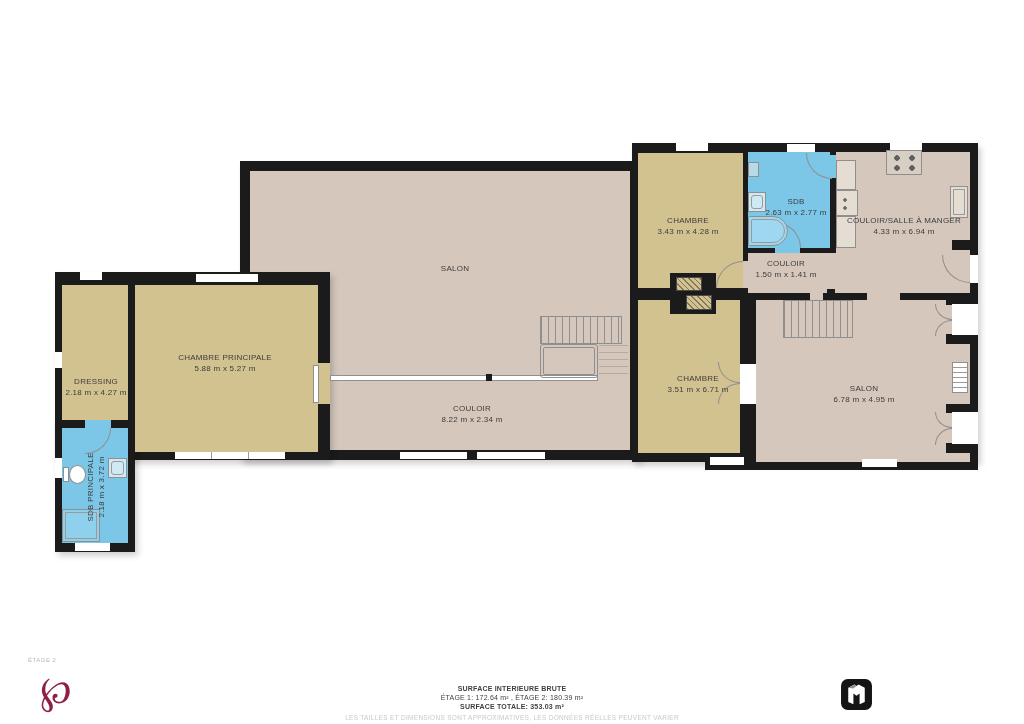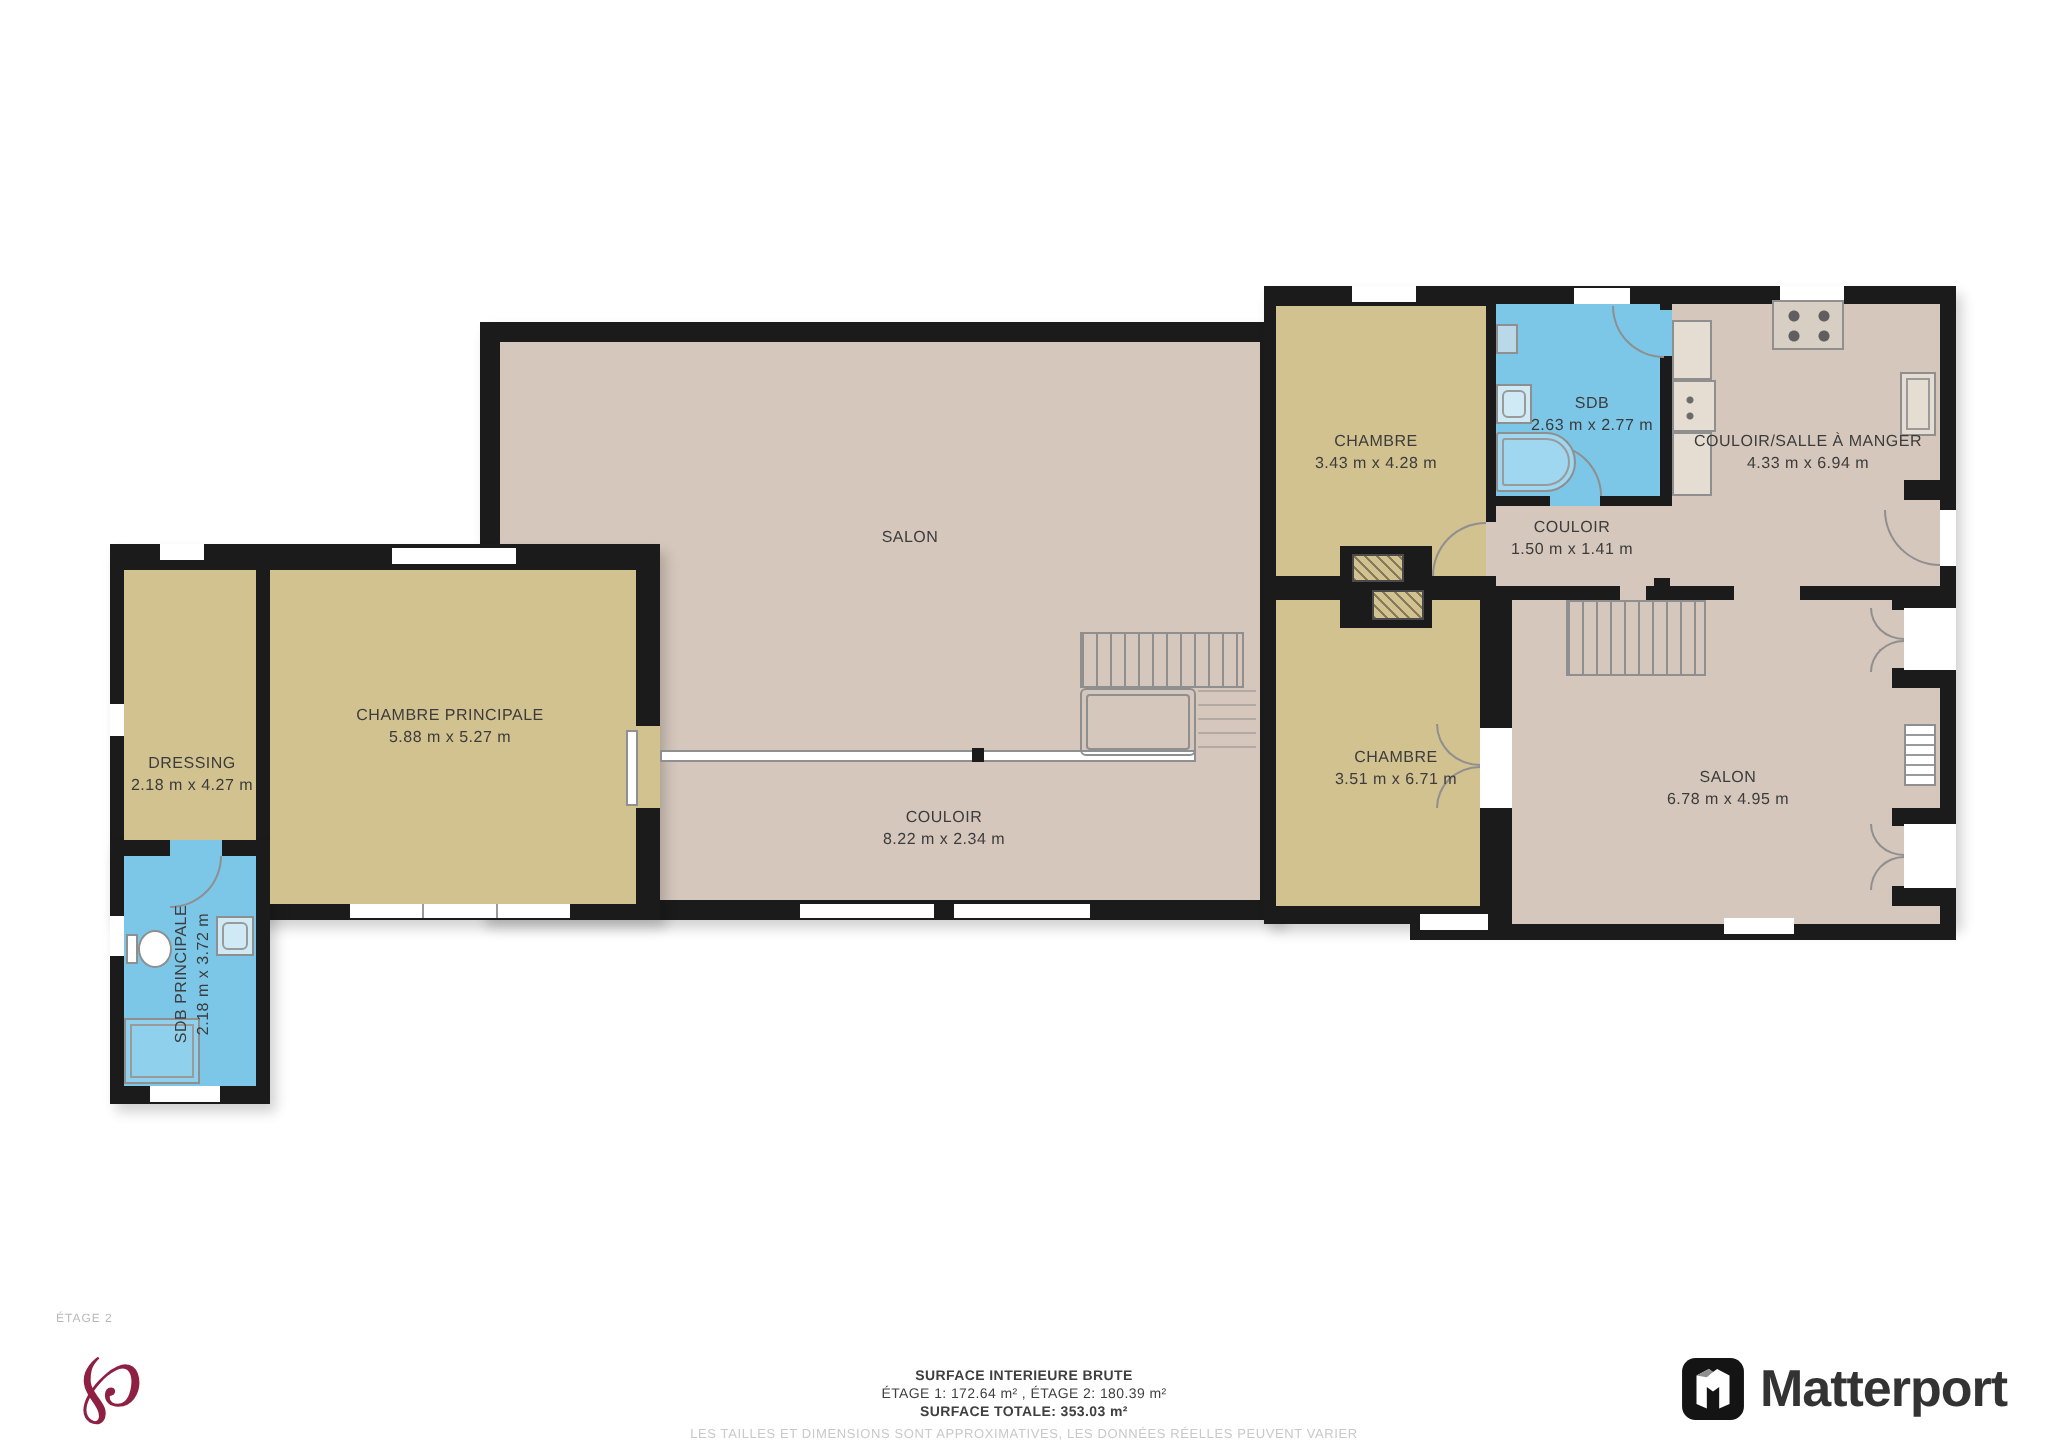--- a/index.html
+++ b/index.html
@@ -193,16 +193,15 @@
   </div>
 
   <div class="a" style="left:840px;top:678px;display:flex;align-items:center;">
     <span style="display:inline-block;width:33px;height:33px;">
       <svg viewBox="0 0 64 64" width="33" height="33">
         <rect x="2" y="2" width="60" height="60" rx="13" fill="#141414"></rect>
         <path d="M16 19 L28 12.5 L32 15.5 L36 12.5 L48 19 L48 46.5 L38 51 L38 30 L32 34.5 L26 30 L26 51 L16 46.5 Z" fill="#ffffff"></path>
         <path d="M16 19 L28 12.5 L32 15.5 L26 20.5 Z" fill="#8f8f8f"></path>
       </svg>
     </span>
-    <span style="margin-left:7px;font-size:26px;font-weight:bold;color:#333333;letter-spacing:-0.5px;">Matterport</span>
   </div>
 
 </div>
 
 </body></html>

